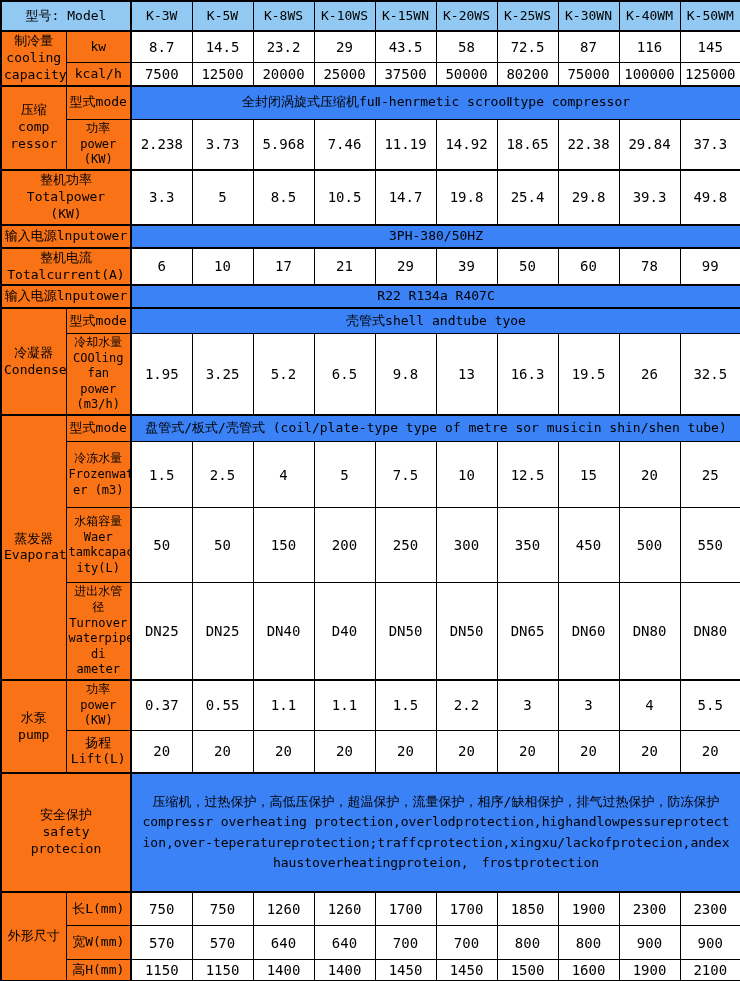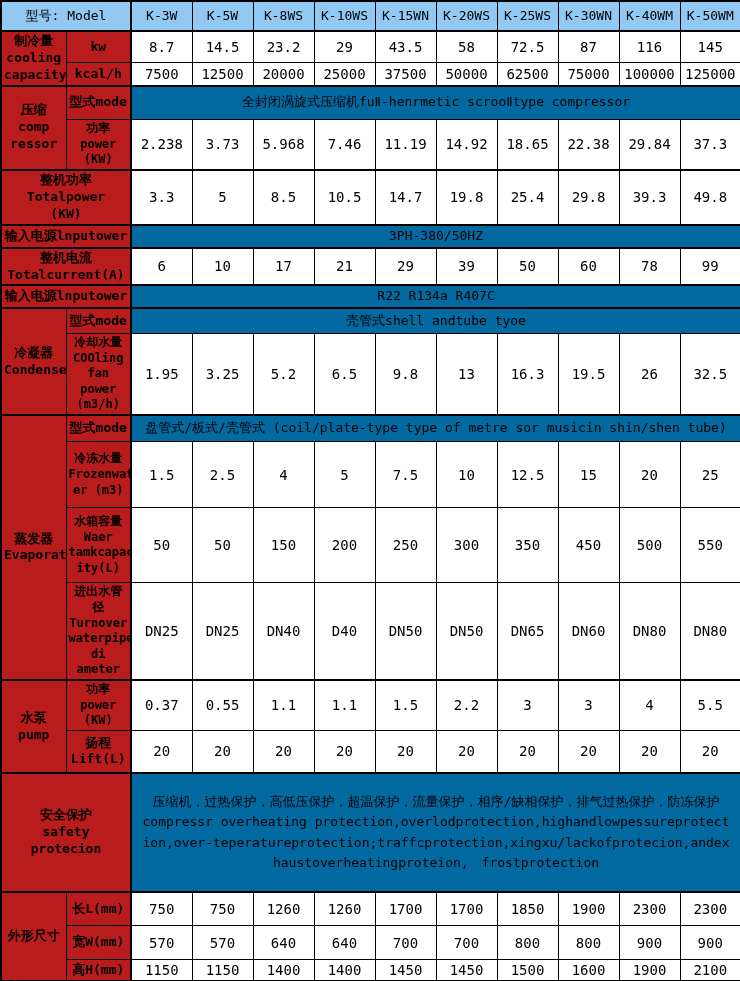--- a/index.html
+++ b/index.html
@@ -13,23 +13,23 @@
     border-collapse:collapse; table-layout:fixed;
     width:740px; border:2px solid #000;
   }
   td {
     border:1px solid #000;
     text-align:center; vertical-align:middle;
     padding:1px 2px;
     font-size:13px; line-height:1.3;
     white-space:pre-line; overflow:hidden;
   }
-  td.lbl { background:#b91c1c; font-size:12px;font-weight:bold; }
+  td.lbl { background:#f97316; font-size:12px; }
   td.lbl.big { font-size:13px; }
-  td.merged { background:#0369a1; font-size:13px; }
+  td.merged { background:#3b82f6; font-size:13px; }
   td.v { background:#ffffff; font-size:14px; }
   td.mh { background:#92c9f2; font-size:13px; }
   td.rb2 { border-right-width:2px;margin-top:26px; }
   tr.tt > td { border-top-width:2px; }
   td.safety-cell {
     font-size:13px; line-height:1.55;
     word-break:break-all; padding:18px 8px;
   }
 </style>
 </head>
@@ -83,21 +83,21 @@
         <td class="v">145</td>
       </tr>
   <tr style="height:17px">
     <td class="lbl big rb2">kcal/h</td>
   <td class="v">7500</td>
         <td class="v">12500</td>
         <td class="v">20000</td>
         <td class="v">25000</td>
         <td class="v">37500</td>
         <td class="v">50000</td>
-        <td class="v">62500</td>
+        <td class="v">80200</td>
         <td class="v">75000</td>
         <td class="v">100000</td>
         <td class="v">125000</td>
       </tr>
 
   <tr class="tt" style="height:34px">
     <td rowspan="2" class="lbl big">压缩
 comp
 ressor</td>
     <td class="lbl big rb2">型式mode</td>

